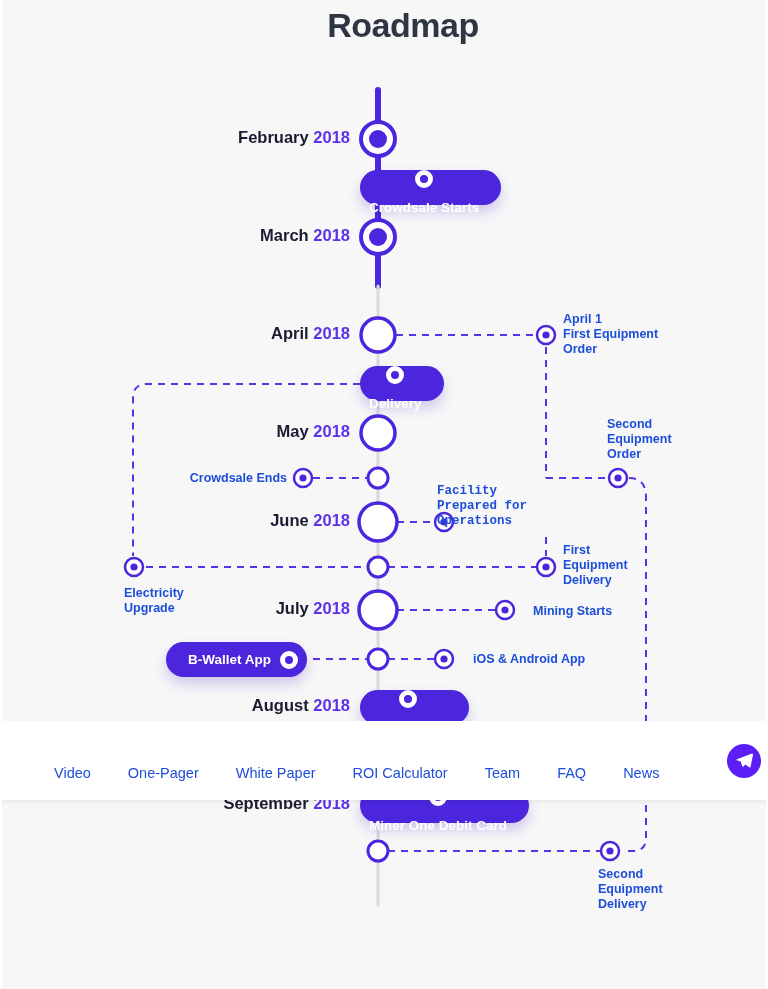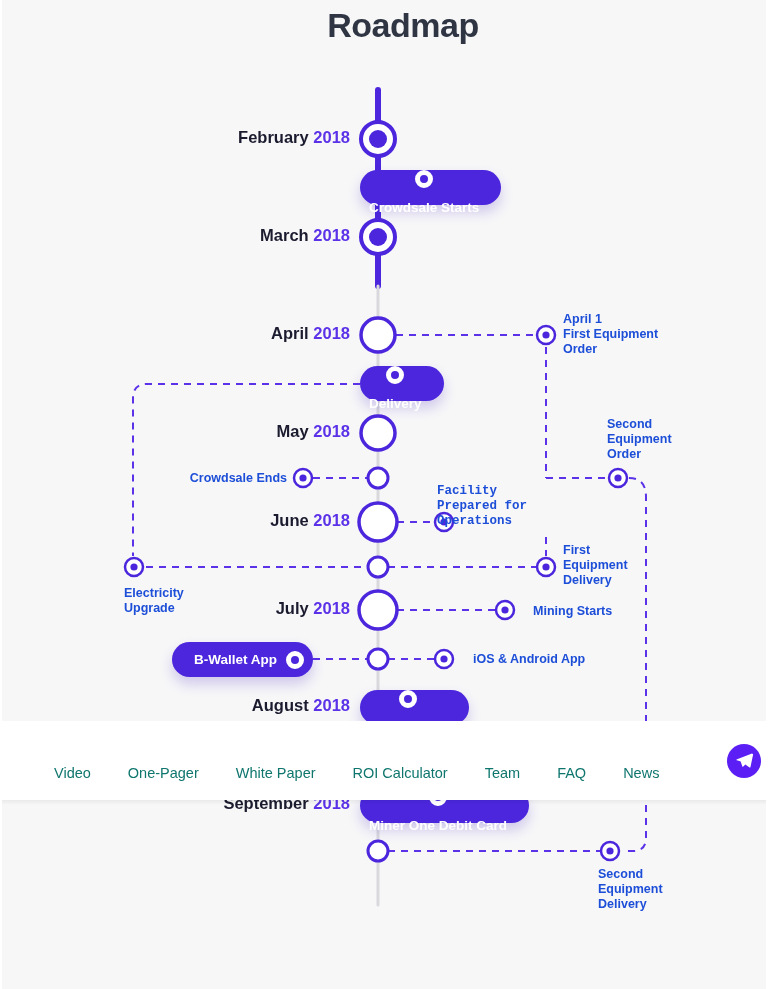--- a/index.html
+++ b/index.html
@@ -84,21 +84,21 @@
     position: absolute; left: 2px; top: 721px;
     width: 764px; height: 79px;
     background: #ffffff; z-index: 30;
     display: flex; align-items: center;
   }
   #navlinks {
     display: flex; align-items: center; gap: 37px;
     margin-left: 52px;
   }
   #navlinks a {
-    font-size: 14.5px; color: #0f766e;
+    font-size: 14.5px; color: #1d4ed8;
     text-decoration: none; white-space: nowrap; margin-top: 24px;
   }
   #tg {
     margin-left: 31px;
     width: 34px; height: 34px; border-radius: 50%;
     background: #5b1ff5;
     display: flex; align-items: center; justify-content: center;
   }
   #navshadow {
     position: absolute; left: 2px; top: 800px; width: 764px; height: 5px;
@@ -268,21 +268,21 @@
   <div class="pill p-right" style="left:360px; top:170px;">
     <span class="ring"></span>
     <span class="ptxt">Crowdsale Starts</span>
   </div>
 
   <div class="pill p-right" style="left:360px; top:366px;">
     <span class="ring"></span>
     <span class="ptxt">Delivery</span>
   </div>
 
-  <div class="pill p-left" style="left:172px; top:642px;gap:9px;">
+  <div class="pill p-left" style="left:166px; top:642px;gap:9px;">
     <span class="ptxt">B-Wallet App</span>
     <span class="ring"></span>
   </div>
 
   <div class="pill p-right" style="left:360px; top:690px; z-index:21;">
     <span class="ring"></span>
     <span class="btc">Ƀ</span>
     <span class="ptxt">First Payout</span>
   </div>
 

